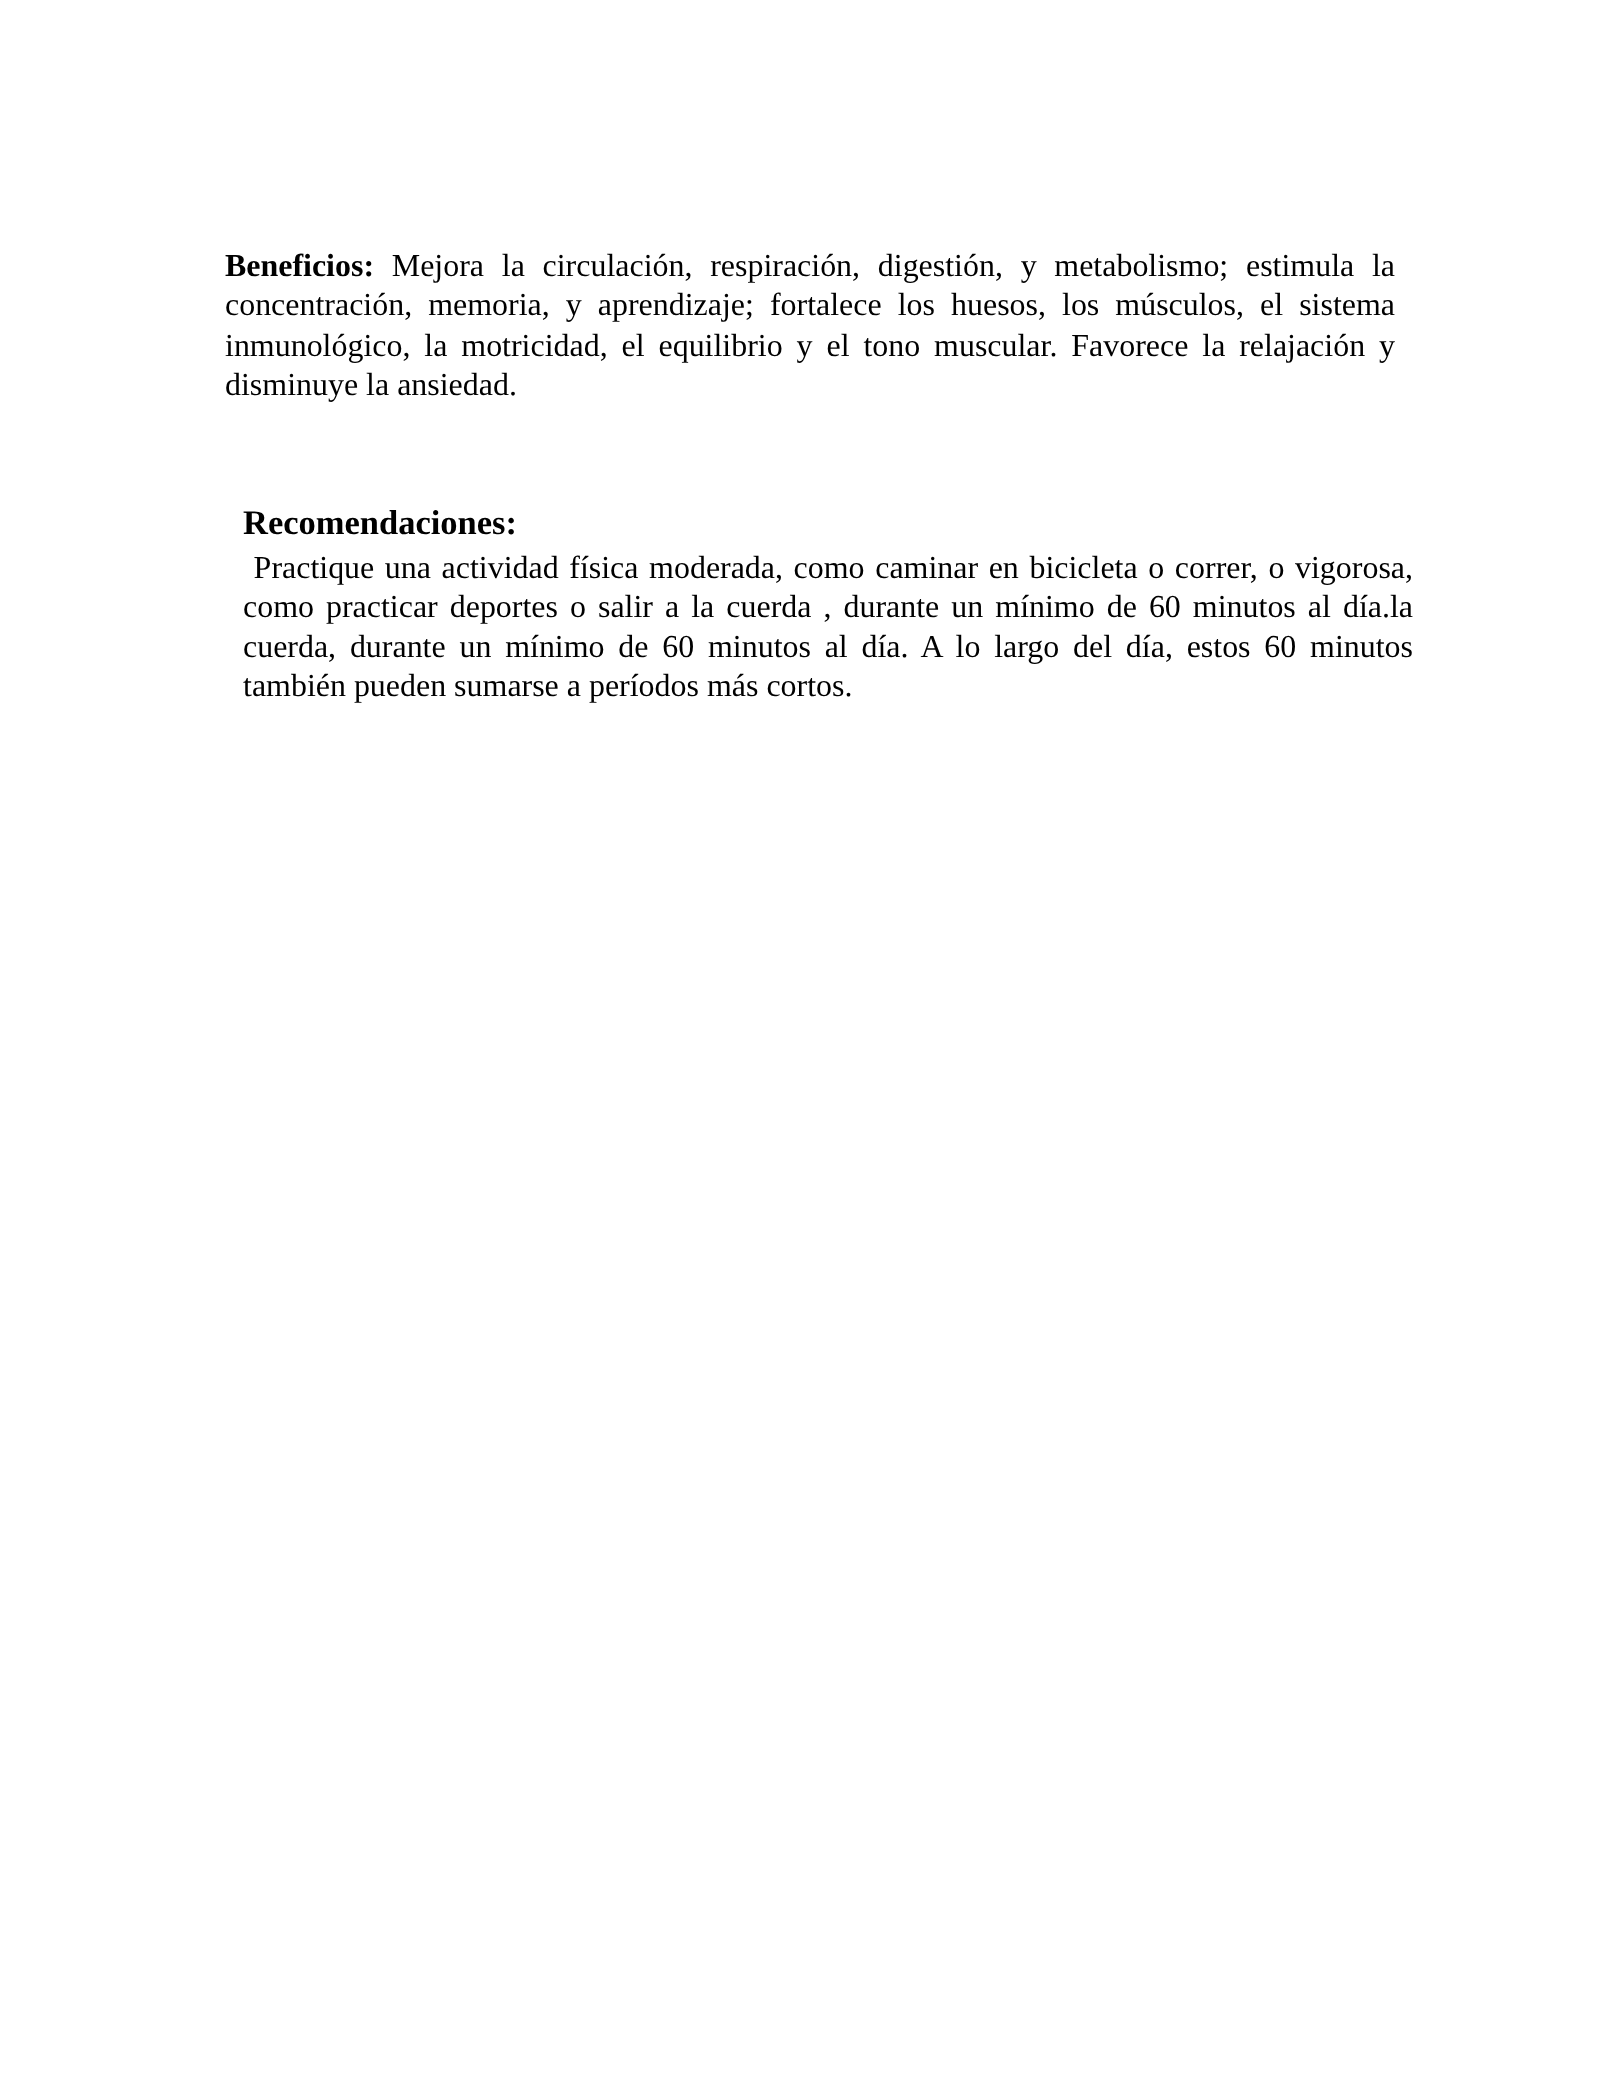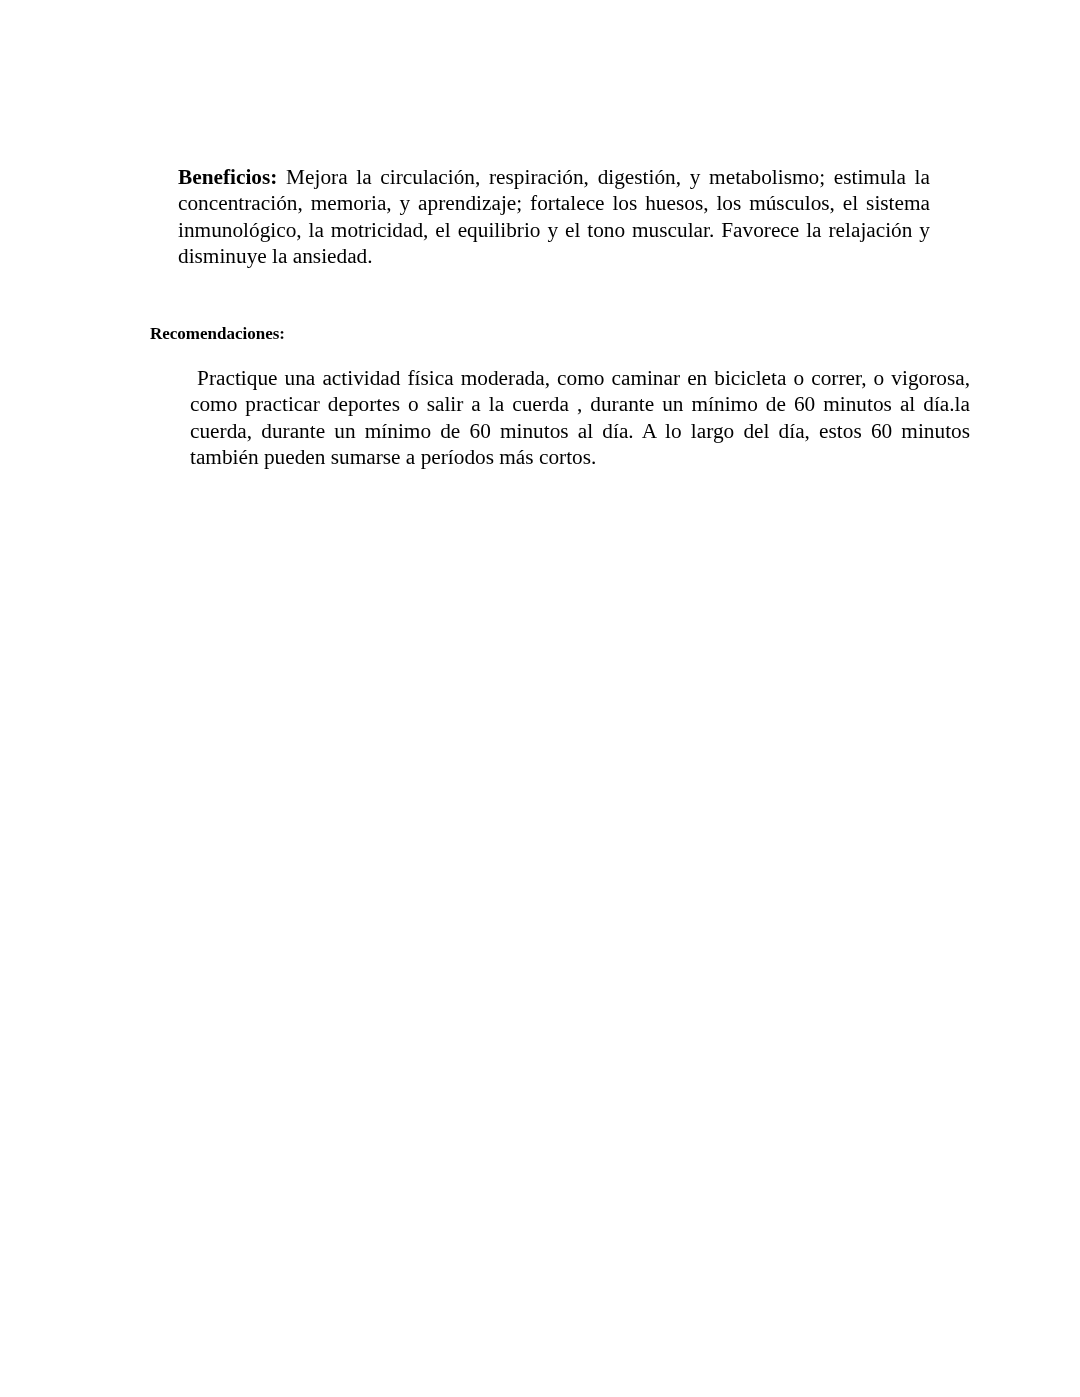--- a/index.html
+++ b/index.html
@@ -1,23 +1,23 @@
 <!DOCTYPE html>
 <html><head>
   <meta charset="utf-8">
   <style>
     html, body { margin: 0; padding: 0; background: #ffffff; }
     body { width: 1080px; height: 1397px; position: relative; overflow: hidden;
       font-family: "Liberation Serif", serif; color: #000; }
     .page { position: absolute; left: 150px; top: 164px; width: 780px; }
     .para { font-size: 21.3px; line-height: 26.3px; text-align: justify; margin: 0; }
     .bold { font-weight: bold; }
-    .heading { font-size: 17px; font-weight: bold; margin: 0; position: absolute; left: 0; top: 160px; }
+    .heading { font-size: 23px; font-weight: bold; margin: 12px; position: absolute; left: 0; top: 160px; }
     .rec { position: absolute; left: 12px; top: 201px; width: 780px; }
-    .just-last { text-align-last: left; margin-left: 28px; }
+    .just-last { text-align-last: left; }
   </style>
 </head>
 <body>
 
 <div class="page">
   <p class="para just-last"><span class="bold">Beneficios:</span><span> Mejora la circulación, respiración, digestión, y metabolismo; estimula la concentración, memoria, y aprendizaje; fortalece los huesos, los músculos, el sistema inmunológico, la motricidad, el equilibrio y el tono muscular. Favorece la relajación y disminuye la ansiedad.</span></p>
 
   <p class="heading">Recomendaciones:</p>
 
   <p class="para rec just-last" style="white-space: pre-wrap;"> Practique una actividad física moderada, como caminar en bicicleta o correr, o vigorosa, como practicar deportes o salir a la cuerda , durante un mínimo de 60 minutos al día.la cuerda, durante un mínimo de 60 minutos al día. A lo largo del día, estos 60 minutos también pueden sumarse a períodos más cortos.</p>

